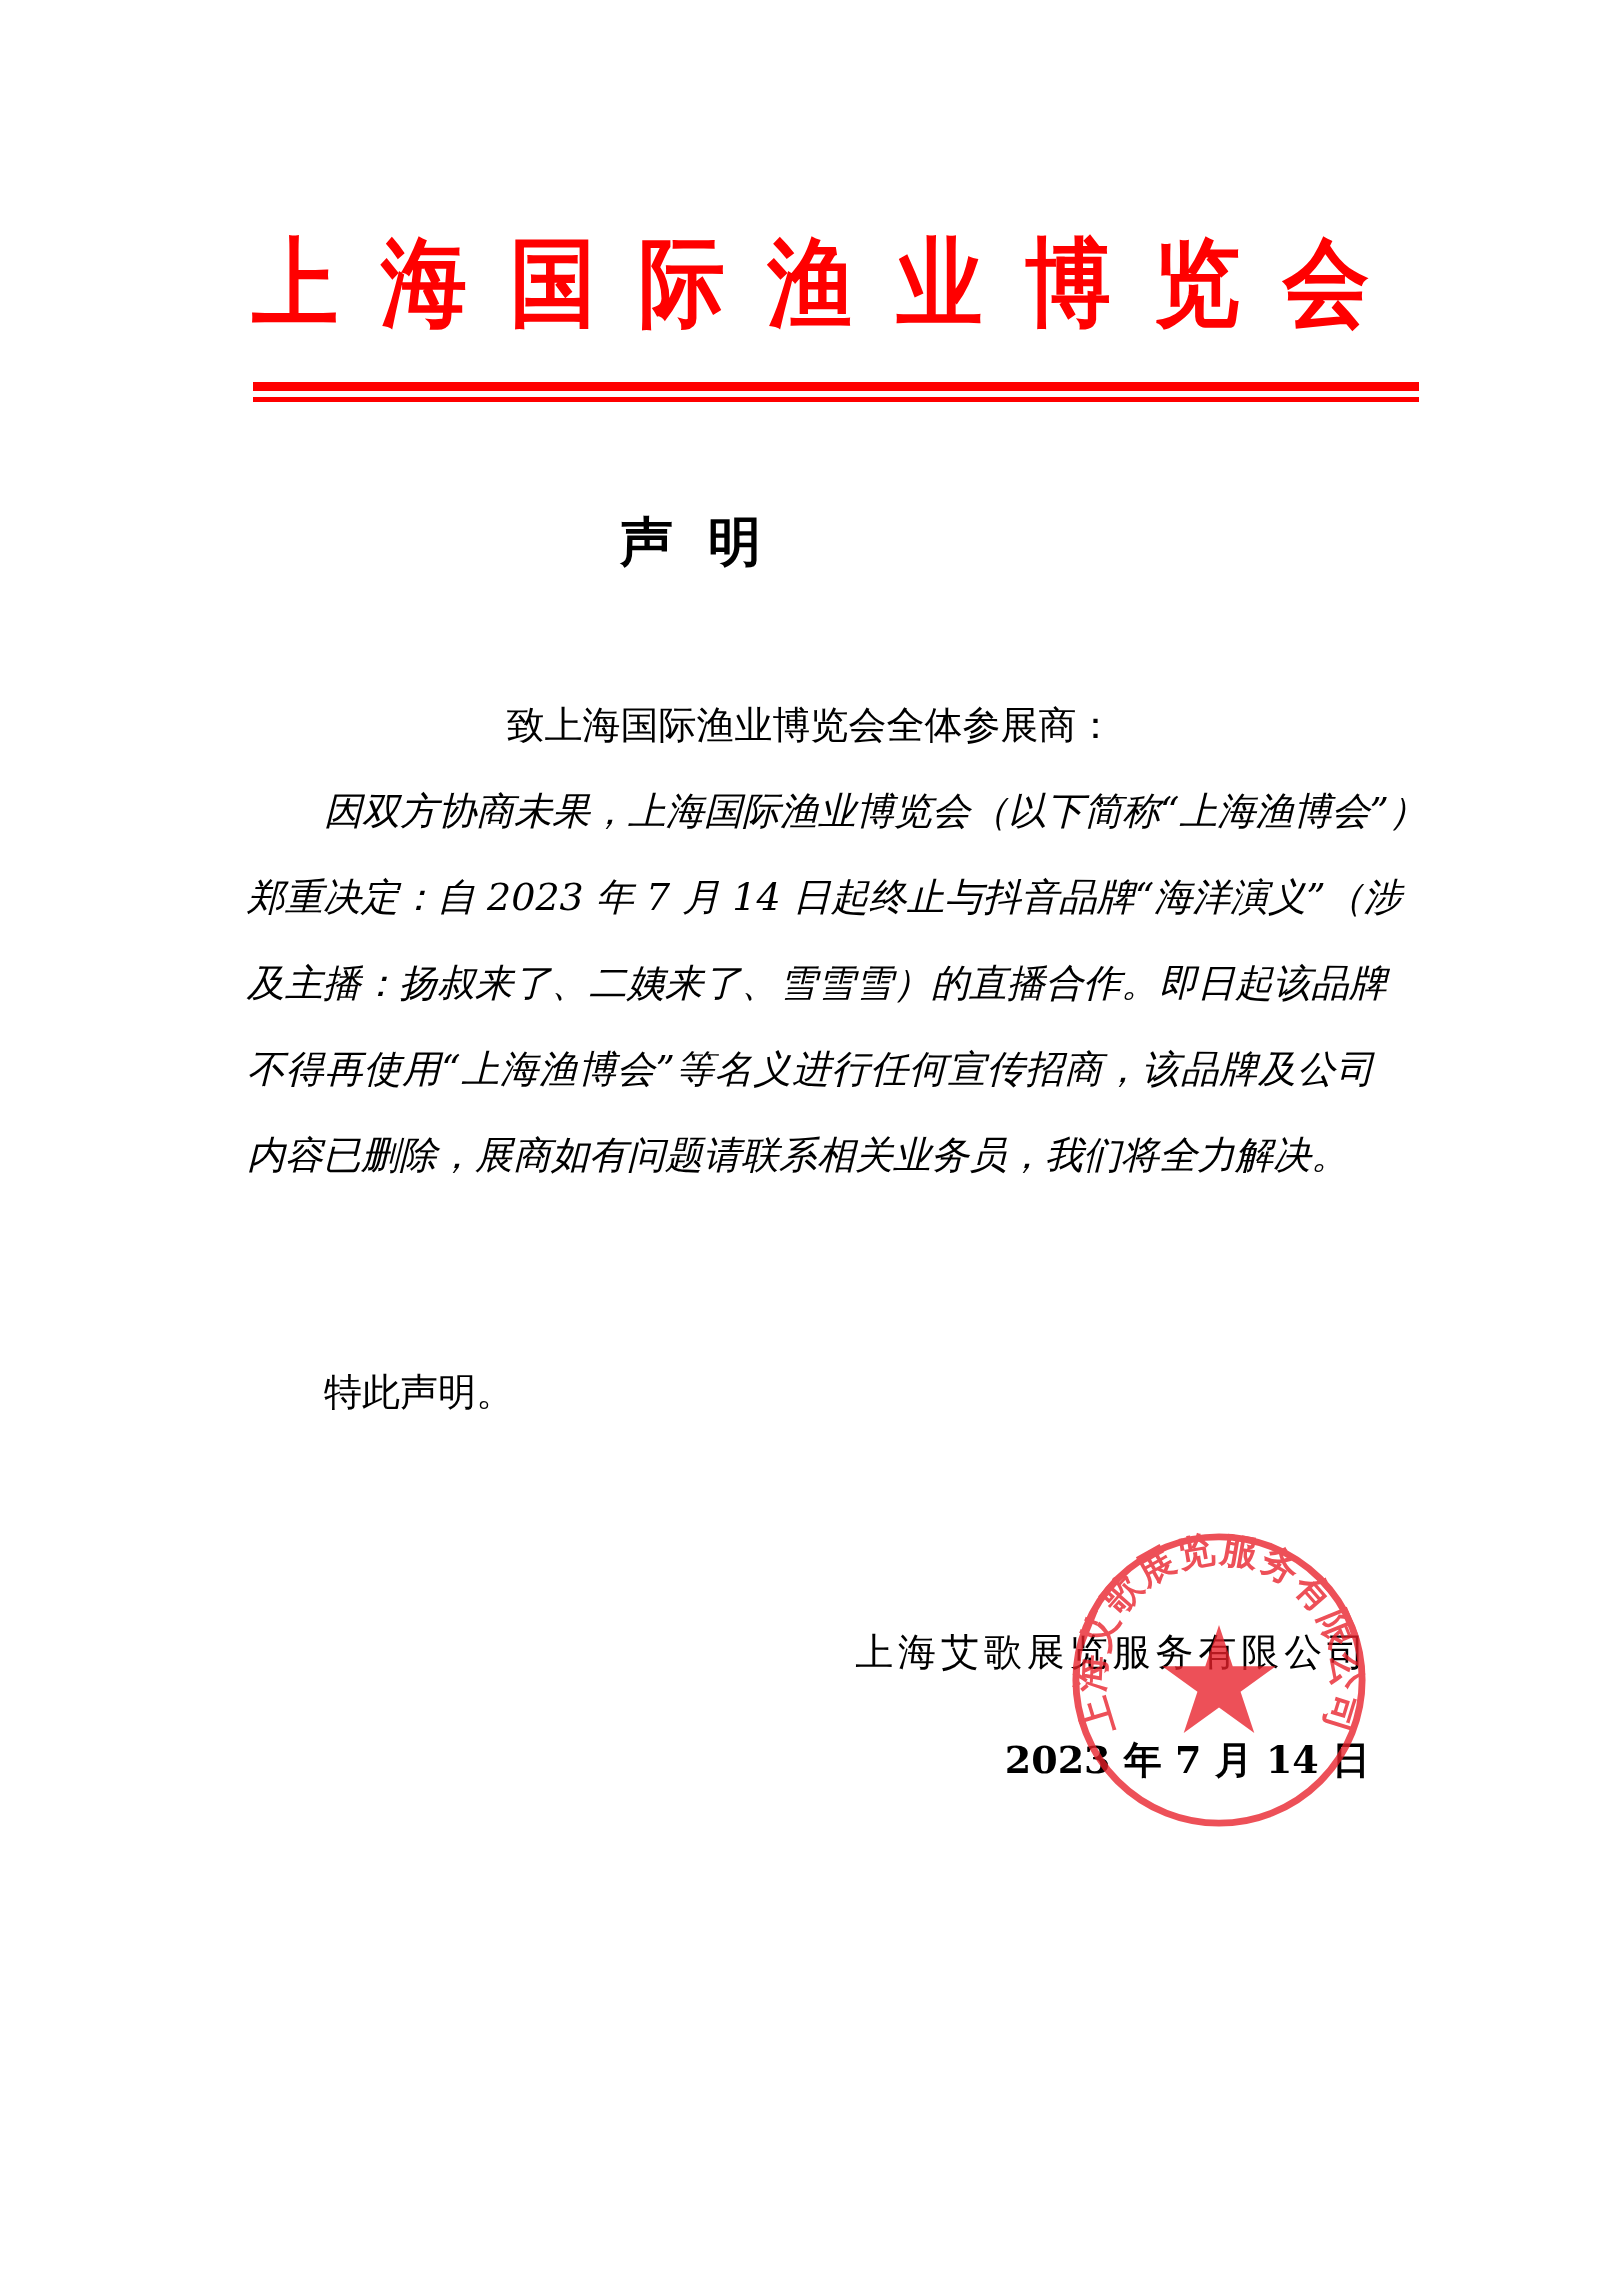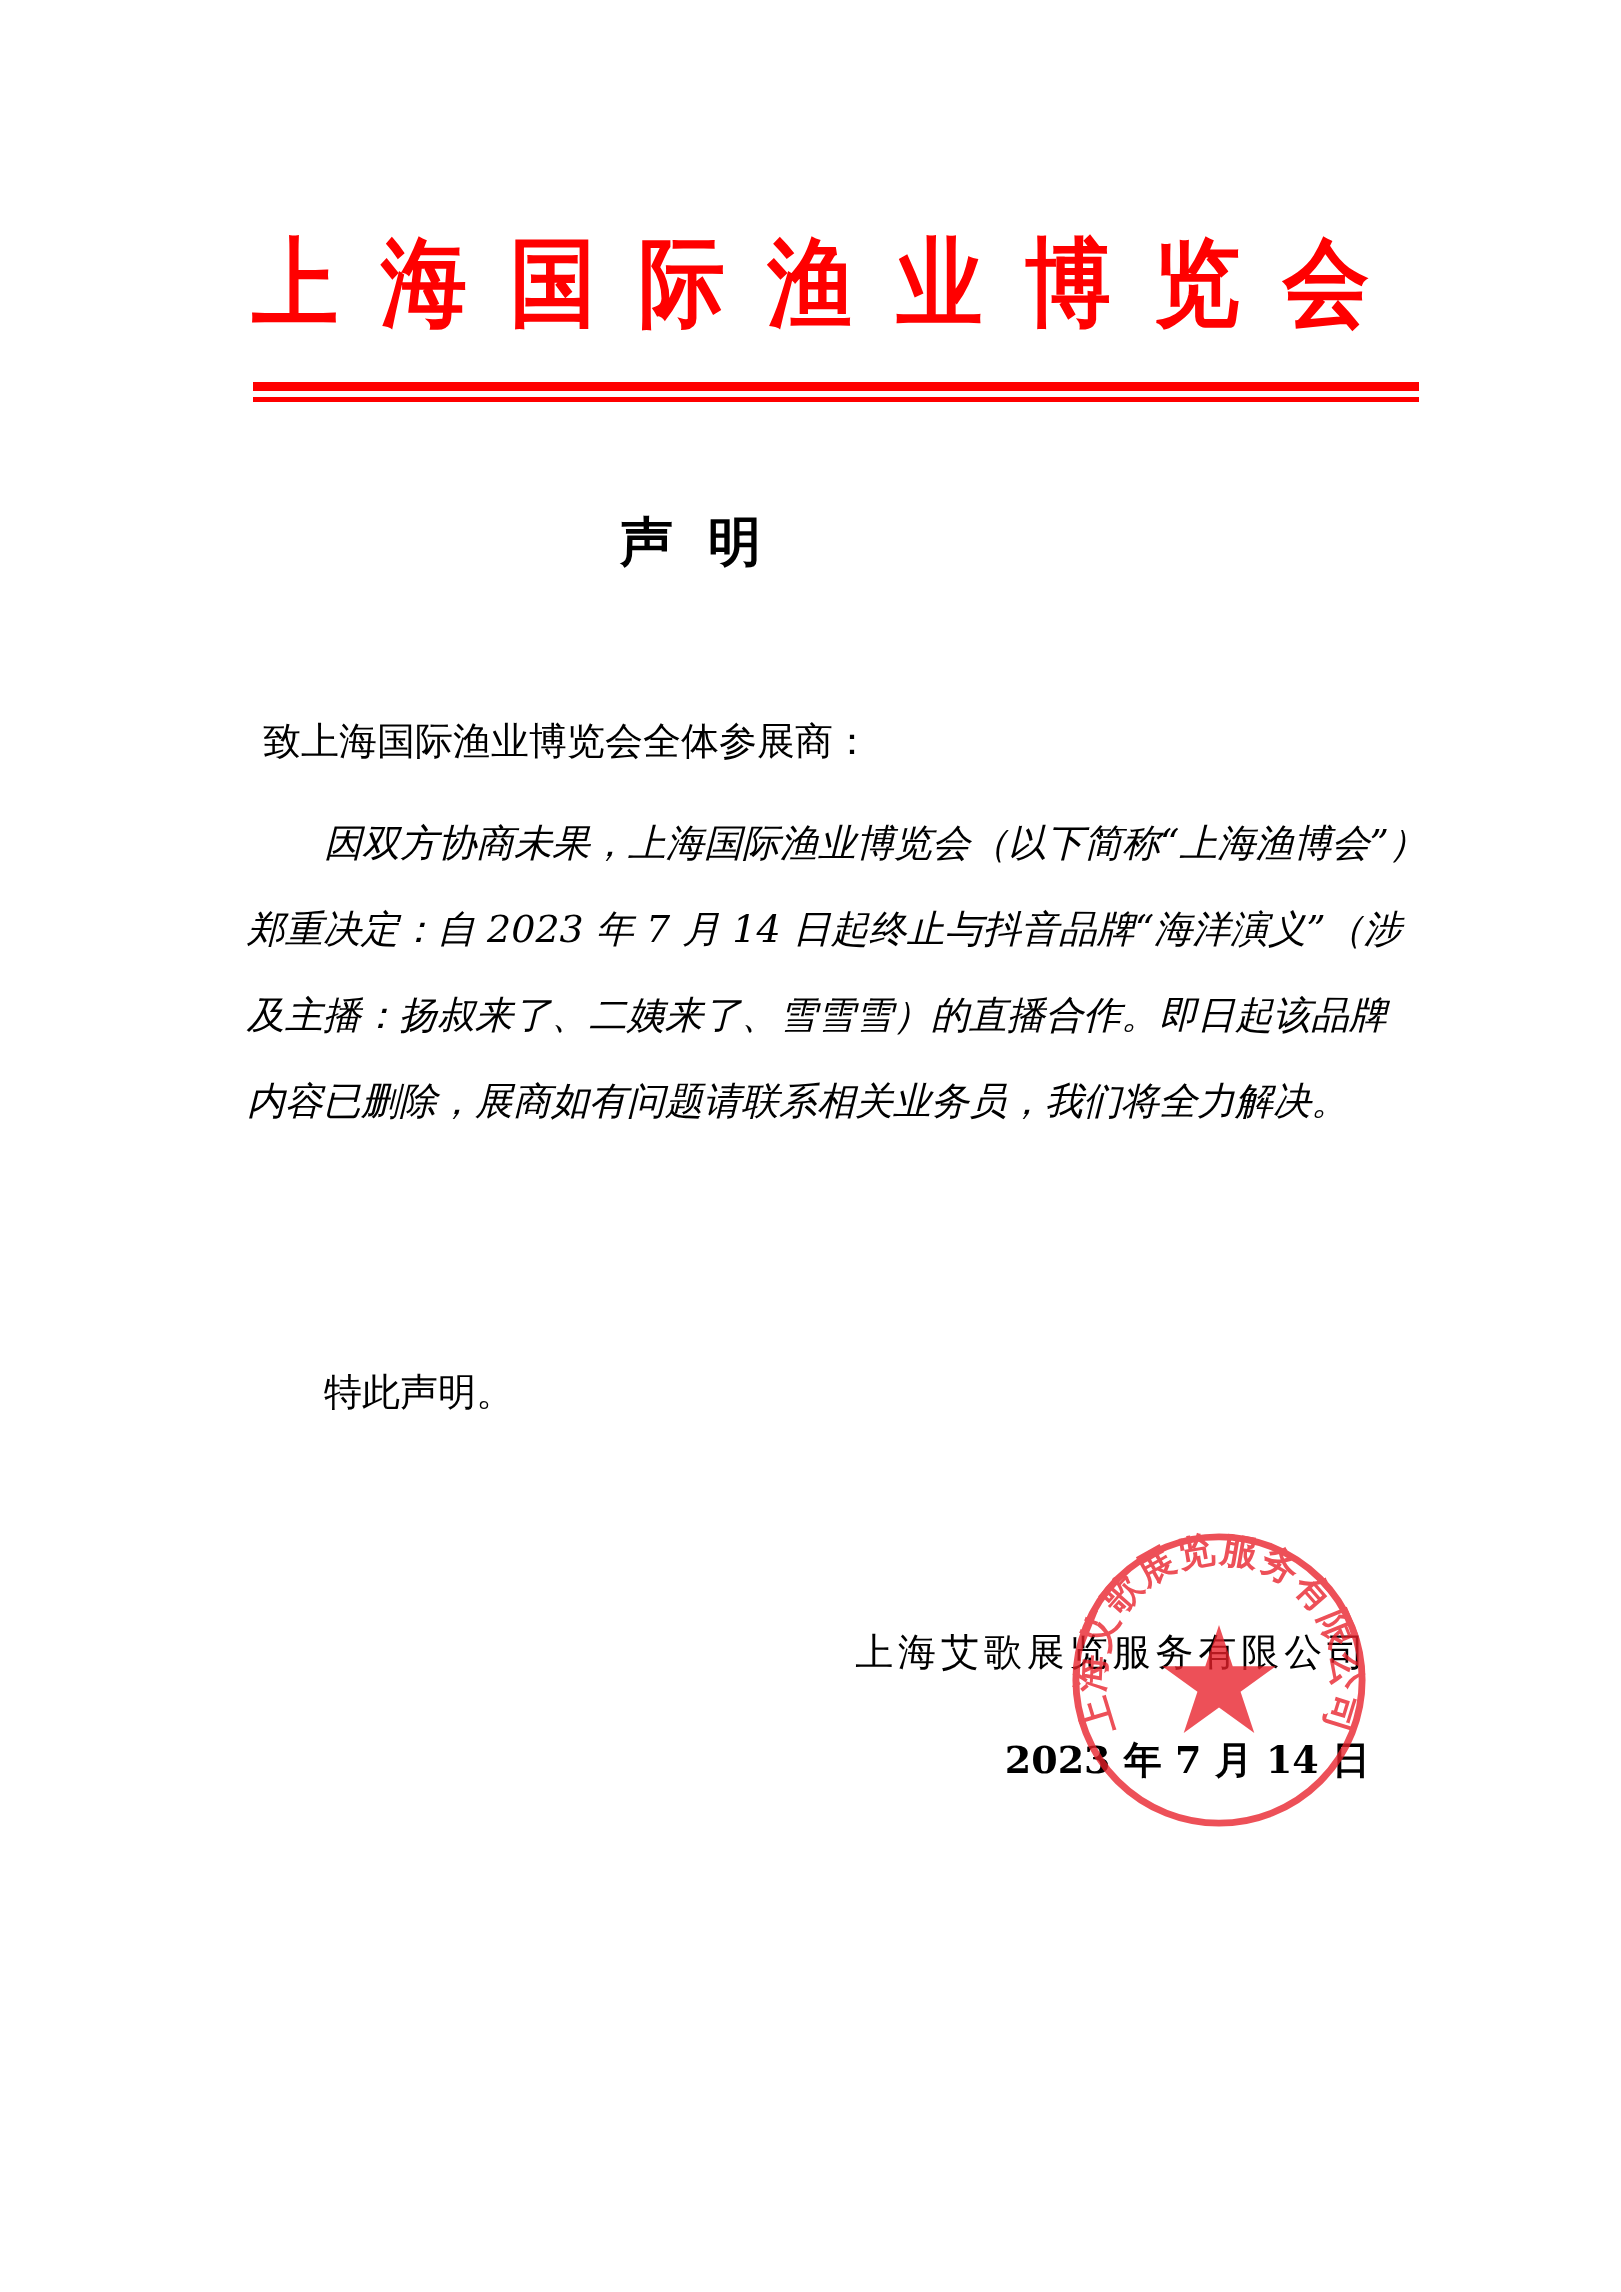--- a/index.html
+++ b/index.html
@@ -78,22 +78,23 @@
     
     .body-text {
       position: absolute;
       left: 247px;
       top: 682px;
       width: 1127px;
       font-size: 38px;
       line-height: 86px;
     }
     .salutation {
-      margin: 16px;
-      white-space: nowrap;
+      margin: 0;
+      white-space: nowrap;
+      text-align: center;
     }
     .para-line {
       display: block;
       text-align: justify;
       text-align-last: justify;
       white-space: nowrap;
       height: 86px;
       font-style: italic;
     }
     .para-line.indent {
@@ -166,20 +167,21 @@
   <div class="rule-thin"></div>
 
   <div class="doc-title">声明</div>
 
   <div class="body-text">
     <div class="salutation">致上海国际渔业博览会全体参展商：</div>
     <div>
       <span class="para-line indent">因双方协商未果，上海国际渔业博览会（以下简称“上海渔博会”）</span>
       <span class="para-line">郑重决定：自 2023 年 7 月 14 日起终止与抖音品牌“海洋演义”（涉</span>
       <span class="para-line">及主播：扬叔来了、二姨来了、雪雪雪）的直播合作。即日起该品牌</span>
+      <span class="para-line">不得再使用“上海渔博会”等名义进行任何宣传招商，该品牌及公司</span>
       <span class="para-line last">内容已删除，展商如有问题请联系相关业务员，我们将全力解决。</span>
     </div>
   </div>
 
   <div class="closing">特此声明。</div>
 
   <div class="sig-company">上海艾歌展览服务有限公司</div>
   <div class="sig-date">2023 年 7 月 14 日</div>
 
   <div class="seal">

